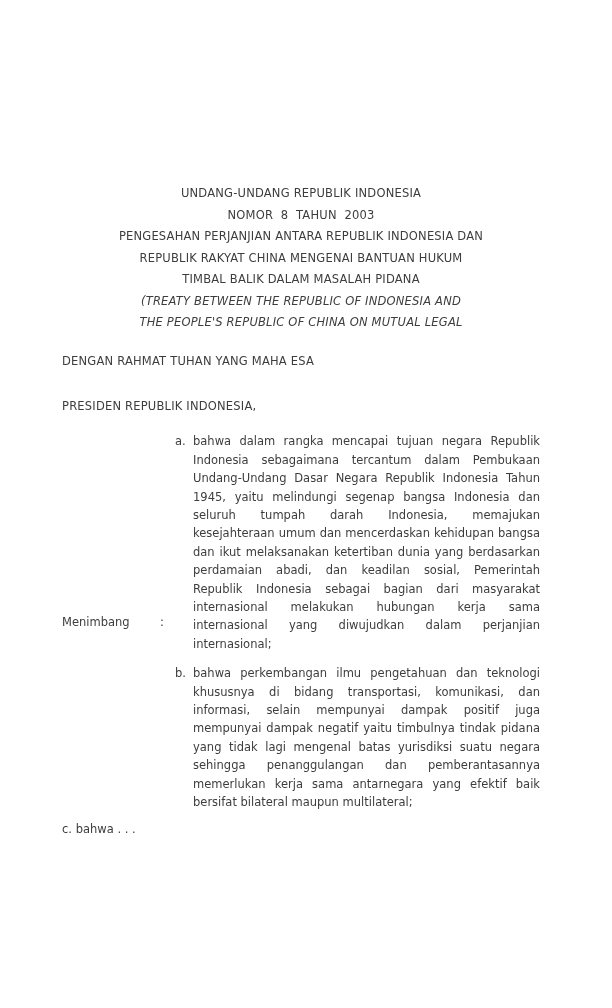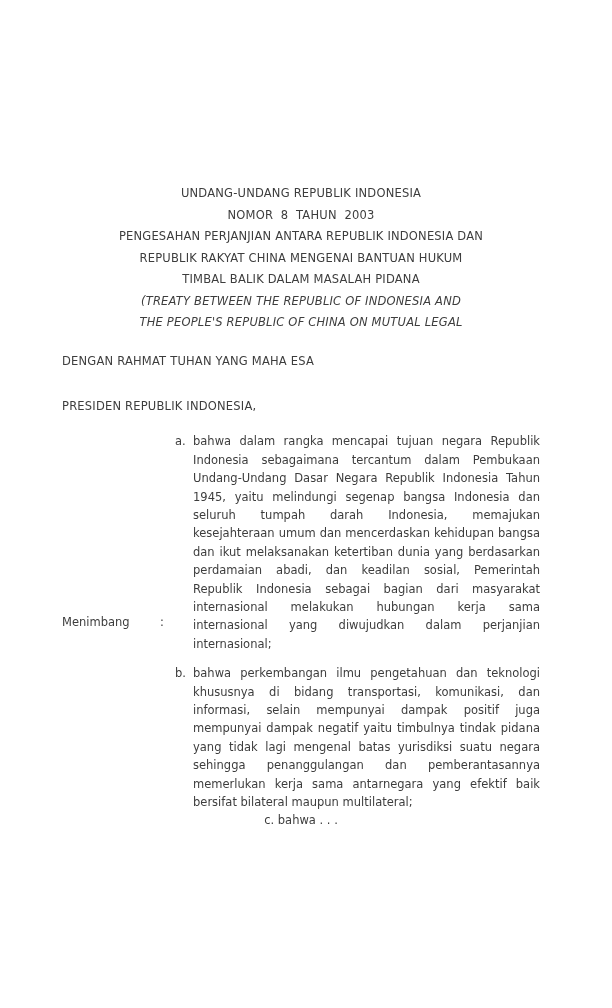--- a/index.html
+++ b/index.html
@@ -74,21 +74,22 @@
   .marker {
     width: 18px;
     flex: 0 0 18px;
   }
   .item-text {
     flex: 1 1 auto;
     text-align: justify;
     text-justify: inter-word;
   }
   .catchword {
-    text-align: center;
+    margin-top: 9px;
+    text-align: left;
     line-height: 18.4px;
     white-space: pre-wrap;
   }
 </style>
 </head>
 <body>
 
 <div class="page">
 
   <div class="title-block">

